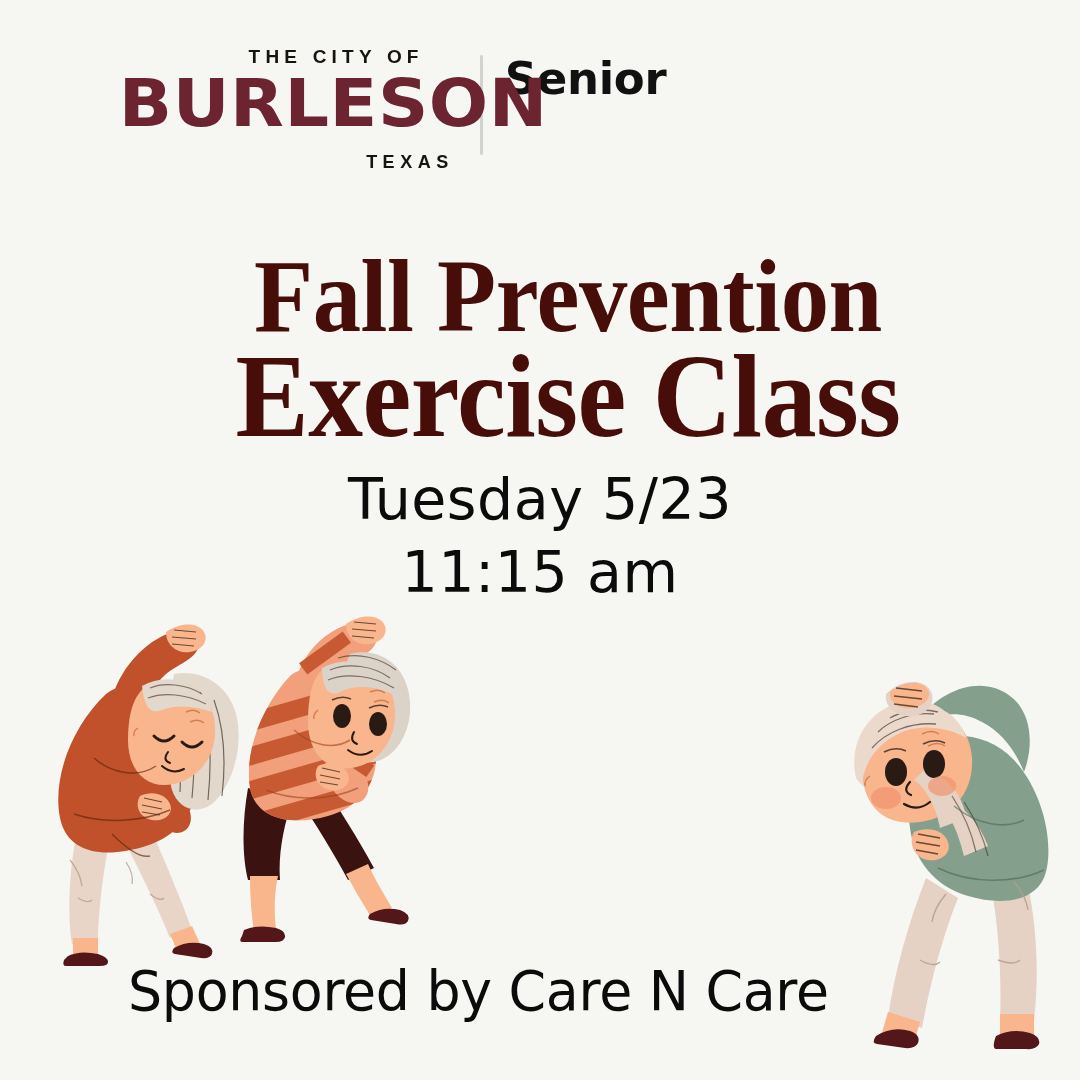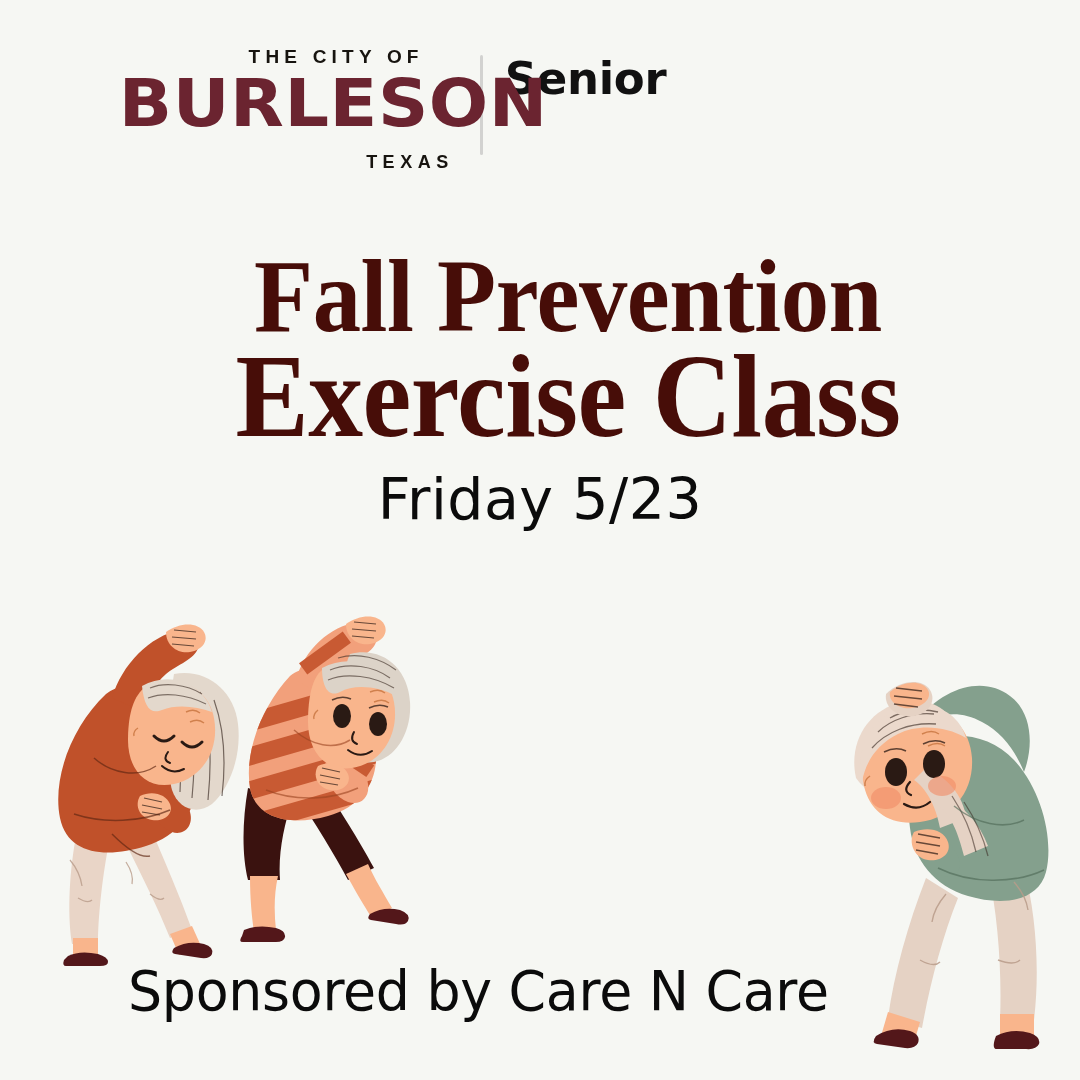--- a/index.html
+++ b/index.html
@@ -168,21 +168,22 @@
       <div>Senior</div>
     </div>
   </div>
 
   <div class="headline">
     <div class="headline-l1">Fall Prevention</div>
     <div class="headline-l2">Exercise Class</div>
   </div>
 
   <div class="when">
-    <span class="when-line">Friday 5/23</span>
+    <span class="when-line">Tuesday 5/23</span>
+    <span class="when-line">11:15 am</span>
   </div>
 
   <div class="figure fig-left">
     <svg viewBox="0 0 230 360" xmlns="http://www.w3.org/2000/svg">
 
       <path d="M30 228 C22 272 22 312 26 336 L52 336 C52 310 56 272 62 240 Z" fill="#E9D5C7"></path>
 
       <path d="M78 232 C96 268 112 300 124 330 L146 322 C134 288 118 252 108 228 Z" fill="#E9D5C7"></path>
 
       <path d="M27 330 h25 v22 h-25 z" fill="#F9B58C"></path>

